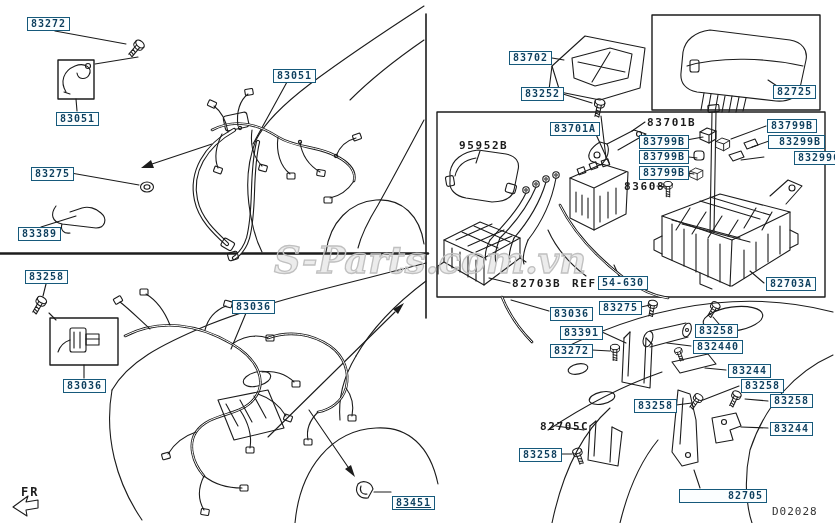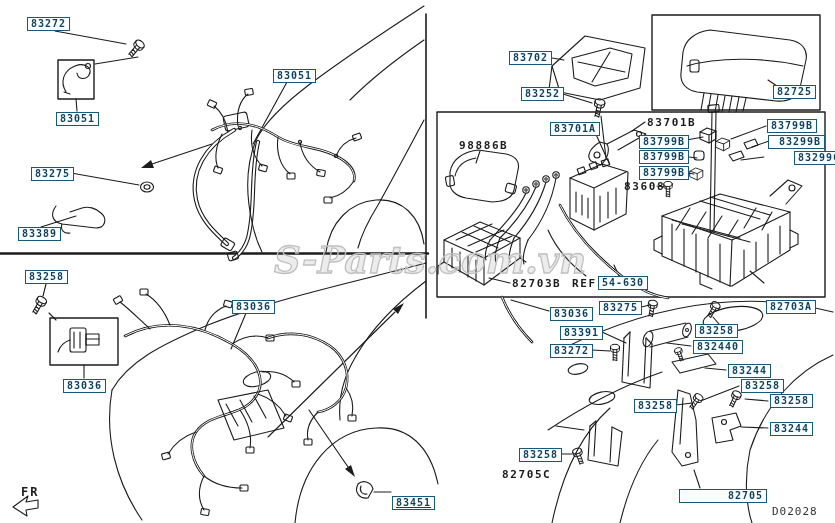--- a/index.html
+++ b/index.html
@@ -366,46 +366,46 @@
       <div class="plabel boxed" style="left: 273px; top: 69px;">83051</div>
       <div class="plabel boxed" style="left: 31px; top: 167px;">83275</div>
       <div class="plabel boxed" style="left: 18px; top: 227px;">83389</div>
       <div class="plabel boxed" style="left: 25px; top: 270px;">83258</div>
       <div class="plabel boxed" style="left: 63px; top: 379px;">83036</div>
       <div class="plabel boxed" style="left: 232px; top: 300px;">83036</div>
       <div class="plabel boxed" style="left: 392px; top: 496px; text-decoration: underline;">83451</div>
       <div class="plabel boxed" style="left: 509px; top: 51px;">83702</div>
       <div class="plabel boxed" style="left: 521px; top: 87px;">83252</div>
       <div class="plabel boxed" style="left: 773px; top: 85px; text-align: right;">82725</div>
-      <div class="plabel plain" style="left: 459px; top: 139px;">98886B</div>
+      <div class="plabel plain" style="left: 459px; top: 139px;">95952B</div>
       <div class="plabel boxed" style="left: 550px; top: 122px;">83701A</div>
       <div class="plabel plain" style="left: 647px; top: 116px; text-align: center;">83701B</div>
       <div class="plabel boxed" style="left: 767px; top: 119px;">83799B</div>
       <div class="plabel boxed" style="left: 639px; top: 135px;">83799B</div>
       <div class="plabel boxed" style="left: 768px; top: 135px; padding-left: 10px;">83299B</div>
       <div class="plabel boxed" style="left: 639px; top: 150px;">83799B</div>
       <div class="plabel boxed" style="left: 766px; top: 151px; margin-left: 28px;">83299C</div>
       <div class="plabel boxed" style="left: 639px; top: 166px;">83799B</div>
       <div class="plabel plain" style="left: 624px; top: 180px;">83608</div>
       <div class="plabel plain" style="left: 512px; top: 277px;">82703B</div>
       <div class="plabel plain" style="left: 572px; top: 277px;">REF.</div>
       <div class="plabel boxed" style="left: 598px; top: 276px;">54-630</div>
-      <div class="plabel boxed" style="left: 766px; top: 277px; margin-top: 23px;">82703A</div>
+      <div class="plabel boxed" style="left: 766px; top: 277px;">82703A</div>
       <div class="plabel boxed" style="left: 550px; top: 307px;">83036</div>
       <div class="plabel boxed" style="left: 599px; top: 301px;">83275</div>
       <div class="plabel boxed" style="left: 560px; top: 326px;">83391</div>
       <div class="plabel boxed" style="left: 550px; top: 344px;">83272</div>
       <div class="plabel boxed" style="left: 695px; top: 324px;">83258</div>
       <div class="plabel boxed" style="left: 693px; top: 340px;">832440</div>
       <div class="plabel boxed" style="left: 728px; top: 364px;">83244</div>
       <div class="plabel boxed" style="left: 741px; top: 379px;">83258</div>
       <div class="plabel boxed" style="left: 770px; top: 394px;">83258</div>
       <div class="plabel boxed" style="left: 634px; top: 399px;">83258</div>
       <div class="plabel boxed" style="left: 770px; top: 422px;">83244</div>
-      <div class="plabel plain" style="left: 502px; top: 420px; margin-top: 48px;">82705C</div>
+      <div class="plabel plain" style="left: 540px; top: 420px;">82705C</div>
       <div class="plabel boxed" style="left: 519px; top: 448px;">83258</div>
       <div class="plabel boxed" style="left: 679px; top: 489px; padding-left: 48px;">82705</div>
     </div>
 
 <div class="watermark">S-Parts.com.vn</div>
 <div class="fr">FR</div>
 <div class="code">D02028</div>
 
 </div>
 

